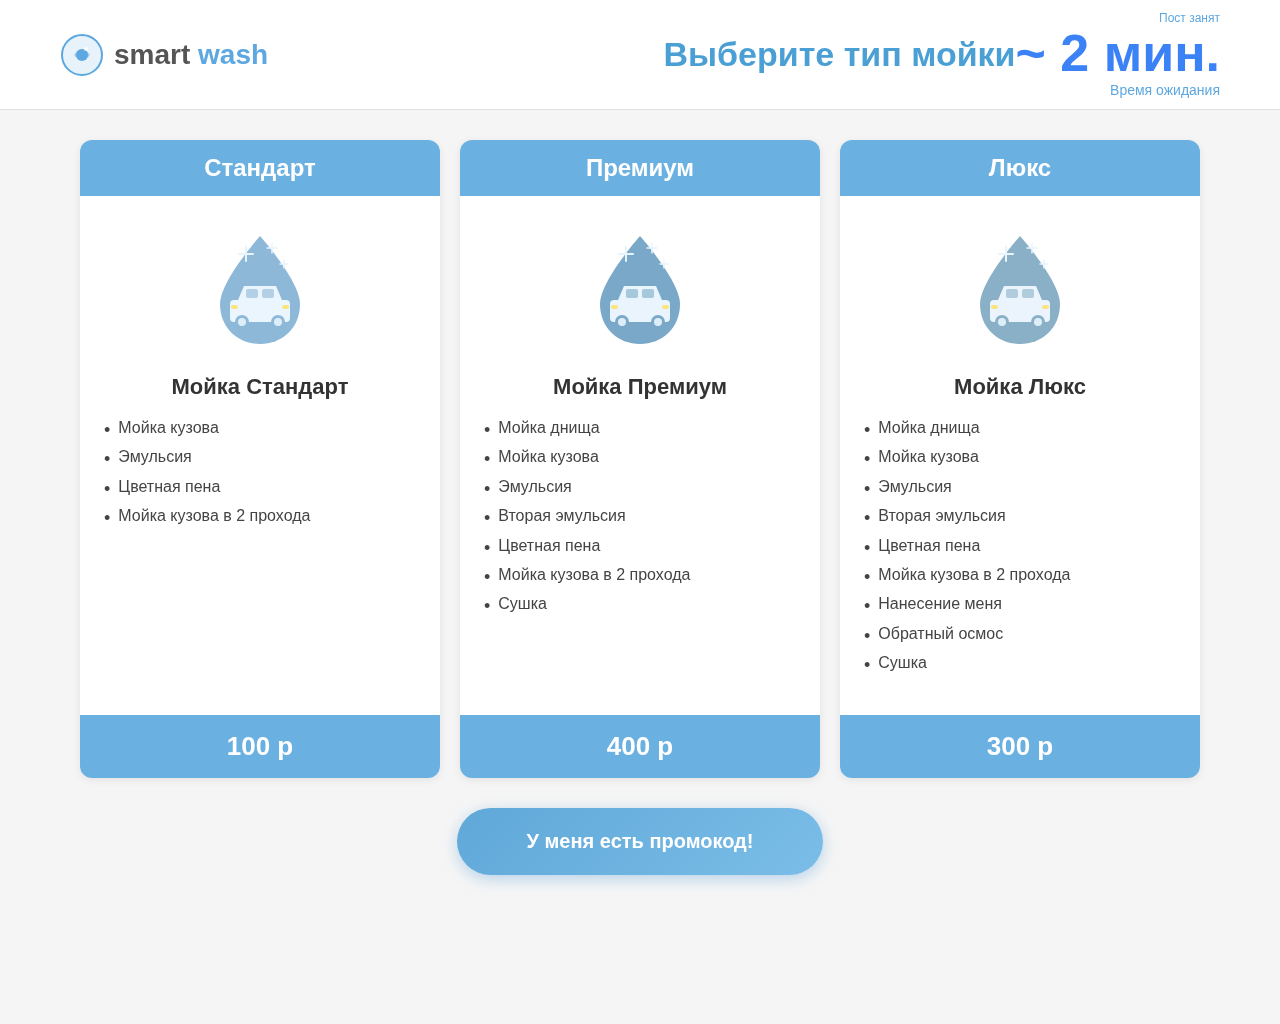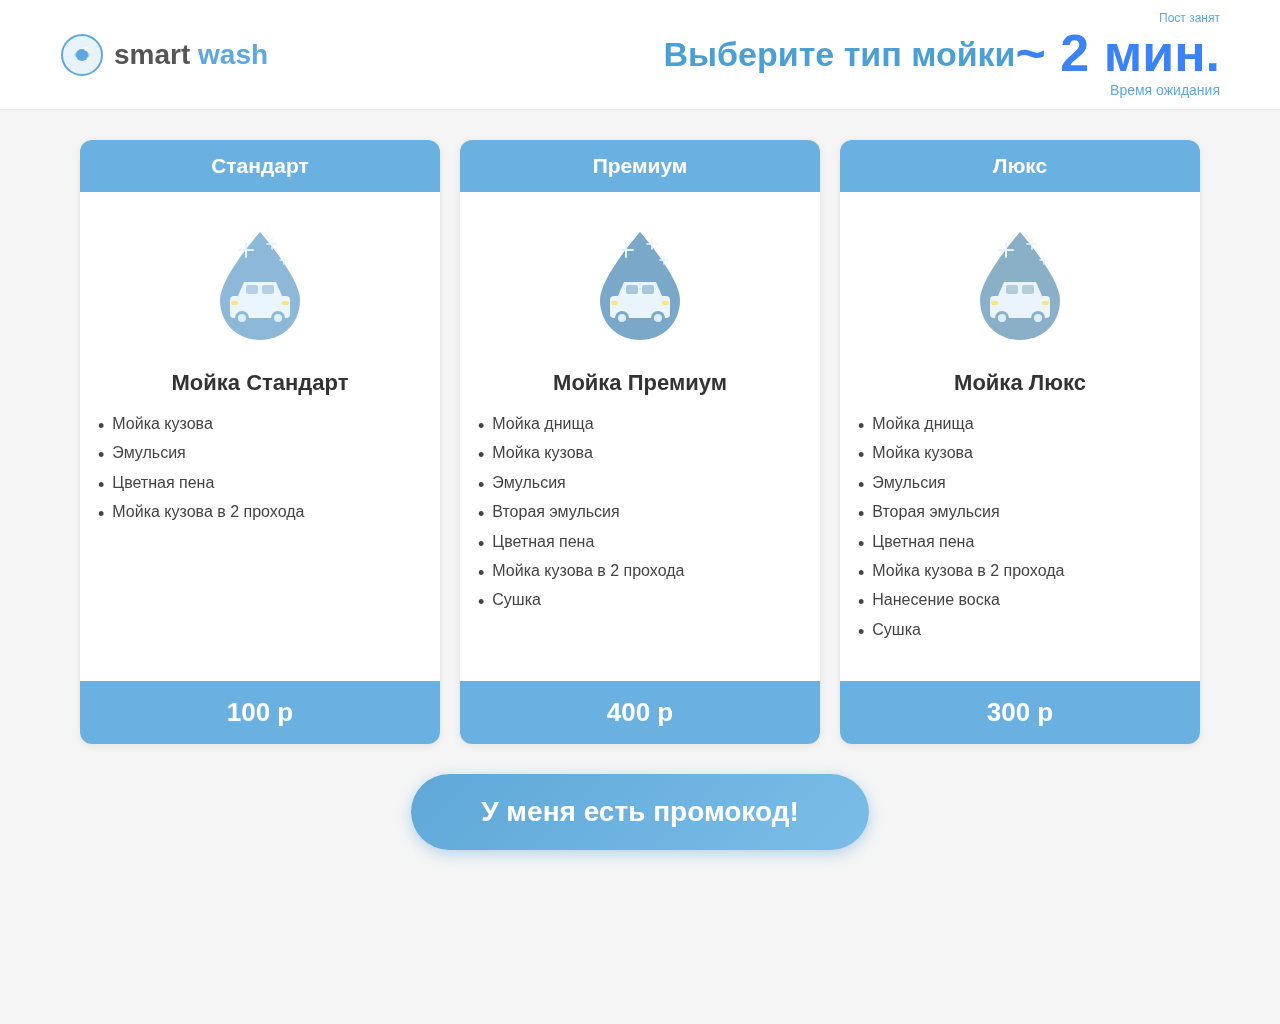--- a/index.html
+++ b/index.html
@@ -90,26 +90,26 @@
       display: flex;
       flex-direction: column;
       box-shadow: 0 2px 8px rgba(0,0,0,0.08);
       cursor: pointer;
     }
     .card-header {
       background: #6ab0e0;
       color: #fff;
       text-align: center;
       padding: 14px 10px;
-      font-size: 21px;
+      font-size: 24px;
       font-weight: 600;
     }
     .card-body {
       flex: 1;
-      padding: 20px 18px 24px;
+      padding: 20px 24px 24px;
       display: flex;
       flex-direction: column;
       align-items: center;
     }
     .card-icon-area {
       display: flex;
       justify-content: center;
       align-items: center;
       margin-bottom: 18px;
       margin-top: 10px;
@@ -157,21 +157,21 @@
       justify-content: center;
       margin-top: 30px;
       padding-bottom: 30px;
     }
     .promo-button {
       background: linear-gradient(135deg, #5fa8d8 0%, #7bbde8 100%);
       color: #fff;
       border: none;
       border-radius: 50px;
       padding: 22px 70px;
-      font-size: 28px;
+      font-size: 20px;
       font-weight: 700;
       cursor: pointer;
       box-shadow: 0 4px 15px rgba(90,160,215,0.4);
       transition: transform 0.1s;
     }
   </style>
 </head>
 <body>
 
 <header class="header">
@@ -383,21 +383,24 @@
             <li>
               <span>Вторая эмульсия</span>
             </li>
             <li>
               <span>Цветная пена</span>
             </li>
             <li>
               <span>Мойка кузова в 2 прохода</span>
             </li>
             <li>
-              <span>Нанесение воска</span>
+              <span>Нанесение меня</span>
+            </li>
+            <li>
+              <span>Обратный осмос</span>
             </li>
             <li>
               <span>Сушка</span>
             </li>
       </ul>
     </div>
     <div class="card-footer">300 р</div>
   </div>
     </div>
 

